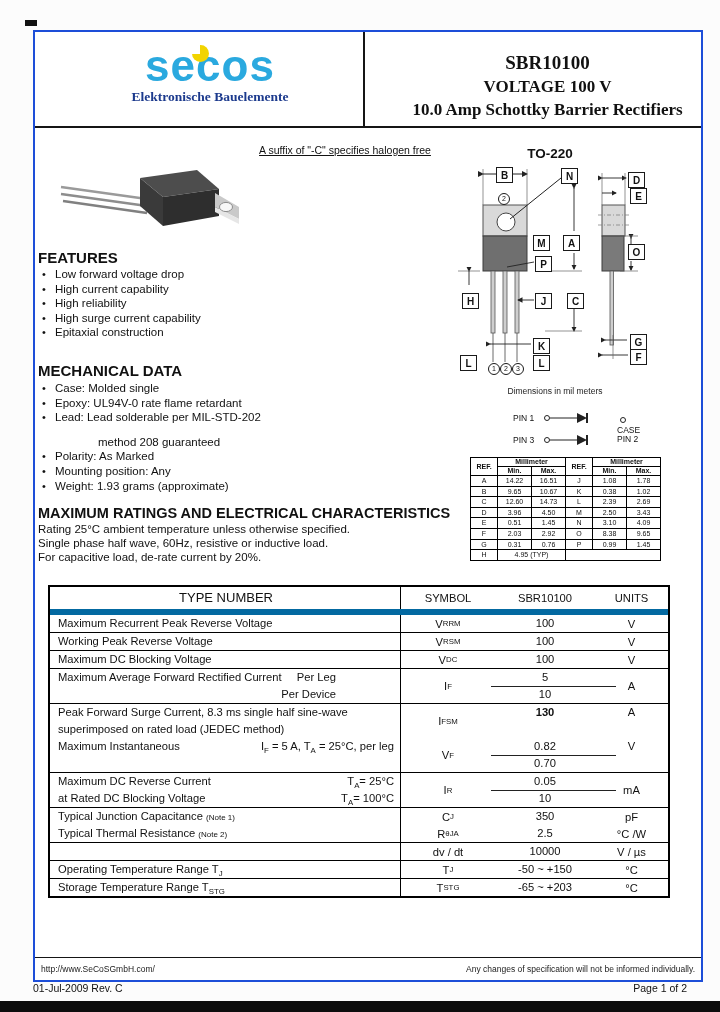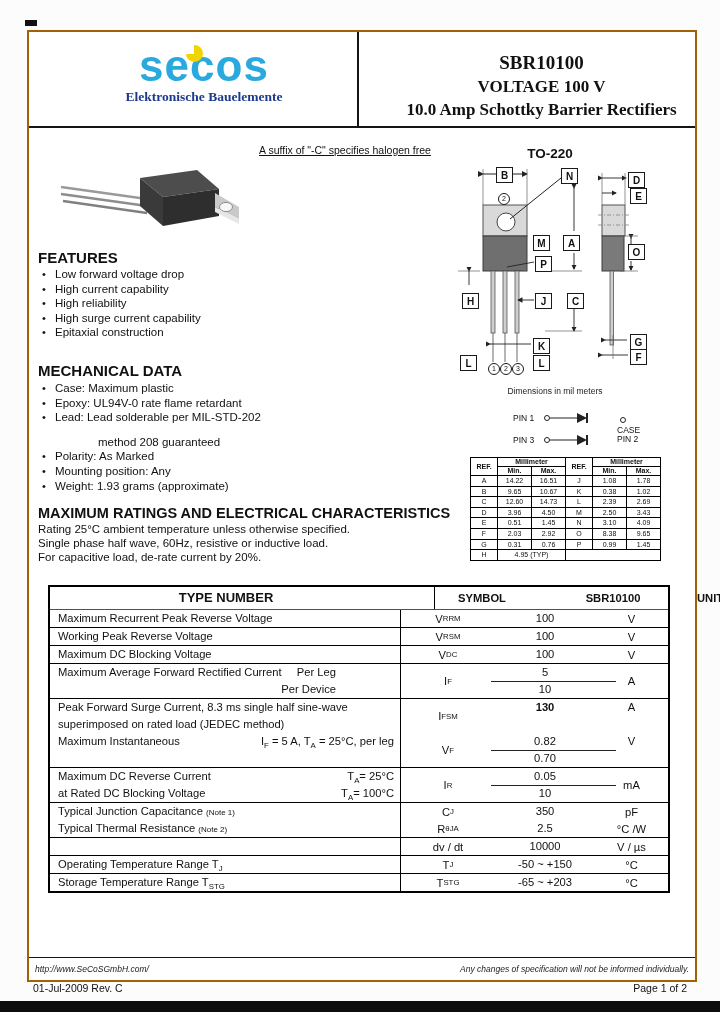--- a/index.html
+++ b/index.html
@@ -1,20 +1,20 @@
 <!DOCTYPE html>
 <html><head>
 <meta charset="utf-8">
 <style>
   html,body{margin:0;padding:0;background:#fff;}
   #page{position:relative;width:720px;height:1012px;background:#fcfcfc;overflow:hidden;
         font-family:"Liberation Sans",sans-serif;color:#111;}
   .abs{position:absolute;}
   
-  #frame{left:27px;top:30px;width:666px;height:948px;border:2px solid #a16207;background:#fff;}
+  #frame{left:33px;top:30px;width:666px;height:948px;border:2px solid #1d4ed8;background:#fff;}
   #header-divider{left:328px;top:0;width:0;height:94px;border-left:2px solid #151515;}
   #header-box{left:0;top:0;width:666px;height:94px;border-bottom:2px solid #151515;}
   
   #logo-wrap{left:60px;top:12px;width:230px;text-align:center;}
   #logo-text{font:bold 44px "Liberation Sans",sans-serif;letter-spacing:1px;line-height:44px;position:relative;display:inline-block;}
   #logo-accent{position:absolute;left:47px;top:1px;width:17px;height:17px;border-radius:50%;
                background:conic-gradient(#f2d400 0 270deg,transparent 270deg 360deg);}
   #logo-sub{font:bold 13.5px "Liberation Serif",serif;margin-top:1px;}
   
   .title-block{left:340px;top:20px;width:345px;text-align:center;font-family:"Liberation Serif",serif;}
@@ -36,33 +36,33 @@
   #ratings-table{left:48px;top:585px;width:618px;border:2px solid #000;font-size:11.2px;background:#fff;}
   .trow{display:grid;grid-template-columns:350px 95px 100px 1fr;border-bottom:1.5px solid #000;position:relative;}
   .trow.nb{border-bottom:none;}
   .trow:last-child{border-bottom:none;}
   .trow .c-type{padding:0 6px 0 8px;}
   .trow .c-sym{border-left:1.5px solid #000;display:flex;align-items:center;justify-content:center;}
   .trow .c-val{display:flex;flex-direction:column;justify-content:center;text-align:center;position:relative;}
   .trow .c-unit{display:flex;align-items:center;justify-content:center;}
   .trow .tline{display:flex;justify-content:space-between;height:17px;line-height:17px;white-space:nowrap;}
   .trow .vline{height:17px;line-height:17px;}
-  .thead{font-weight:bold;border-bottom:1px solid #0369a1;gap:34px;}
+  .thead{font-weight:normal;border-bottom:6px solid #0369a1;}
   .thead .c-type{font-size:13px;line-height:22px;}
   .thead div{line-height:22px;text-align:center;}
   .note-sm{font-size:8px;}
   .vsep{position:absolute;left:-4px;top:16.5px;width:125px;height:1px;background:#222;}
   sub{font-size:70%;}
   
   #notes{left:38px;top:888px;font-size:9.8px;line-height:12.5px;}
   #notes .nitem{display:flex;}
   #notes .nnum{width:30px;padding-left:10px;}
   
   #footer-line{left:0px;top:925px;width:666px;border-top:1.5px solid #151515;height:0;}
-  .footer-it{font-style:italic;font-size:8.5px;color:#222;}
+  .footer-it{font-size:8.5px;color:#222;}
   #footer-url{left:6px;top:932px;}
   #footer-disc{right:6px;top:932px;}
   #date-rev{left:33px;top:982px;font-size:10.5px;}
   #page-num{right:33px;top:982px;font-size:10.5px;margin-left:41px;}
   
   #pkg-title{left:450px;top:146px;width:200px;text-align:center;font:bold 13.5px "Liberation Sans",sans-serif;}
   #pkg-area{left:450px;top:143px;width:248px;height:256px;}
   .box-letter{position:absolute;width:15px;height:14px;border:1.5px solid #1a1a1a;background:#fff;
               font:bold 10px "Liberation Sans",sans-serif;display:flex;align-items:center;justify-content:center;z-index:3;}
   .circ-num{position:absolute;width:10px;height:10px;border:1px solid #1a1a1a;border-radius:50%;background:#fff;
@@ -132,21 +132,21 @@
   <div class="abs bullets" style="left:38px;top:267px;width:330px;" id="features-list">
       <div class="li">Low forward voltage drop</div>
       <div class="li">High current capability</div>
       <div class="li">High reliability</div>
       <div class="li">High surge current capability</div>
       <div class="li">Epitaxial construction</div>
     </div>
 
   <div class="abs h1" style="left:38px;top:362px;">MECHANICAL DATA</div>
   <div class="abs bullets" style="left:38px;top:381px;width:340px;" id="mechanical-list">
-      <div class="li">Case: Maximum plastic</div>
+      <div class="li">Case: Molded single</div>
       <div class="li">Epoxy: UL94V-0 rate flame retardant</div>
       <div class="li">Lead: Lead solderable per MIL-STD-202</div>
       <div class="cont">method 208 guaranteed</div>
       <div class="li">Polarity: As Marked</div>
       <div class="li">Mounting position: Any</div>
       <div class="li">Weight: 1.93 grams (approximate)</div>
     </div>
 
   <div class="abs" id="pkg-title">TO-220</div>
   <div class="abs" id="pkg-area">

